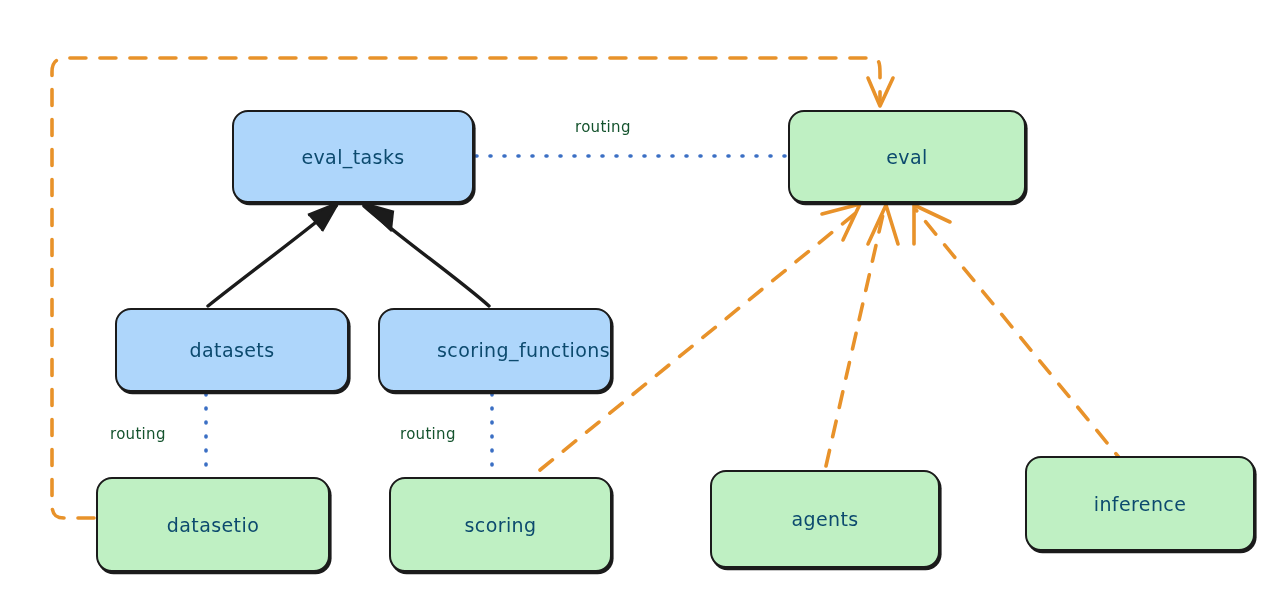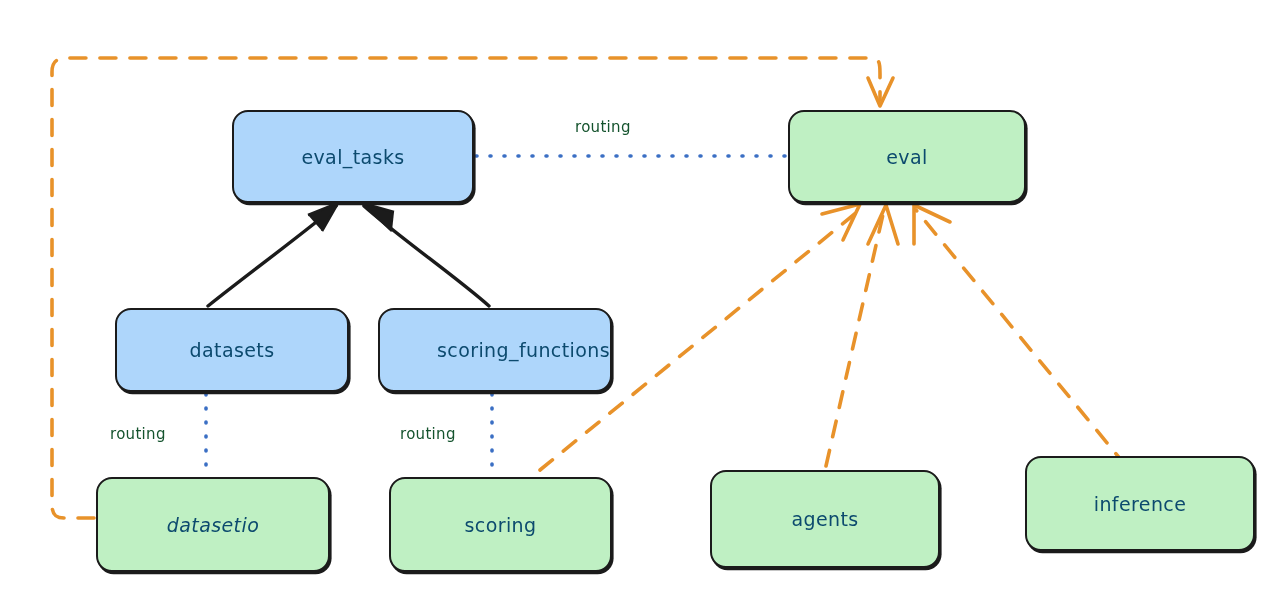--- a/index.html
+++ b/index.html
@@ -116,21 +116,21 @@
   </div>
 
   <div class="node api" style="left:96px; top:308px; width:234px; height:84px;margin-left:19px;">
     <span>datasets</span>
   </div>
 
   <div class="node api" style="left:378px; top:308px; width:234px; height:84px;justify-content:flex-end;">
     <span>scoring_functions</span>
   </div>
 
-  <div class="node prov" style="left:96px; top:477px; width:234px; height:95px;font-style:italic;">
+  <div class="node prov" style="left:96px; top:477px; width:234px; height:95px;">
     <span>datasetio</span>
   </div>
 
   <div class="node prov" style="left:389px; top:477px; width:223px; height:95px;">
     <span>scoring</span>
   </div>
 
   <div class="node prov" style="left:710px; top:470px; width:230px; height:98px;">
     <span>agents</span>
   </div>

